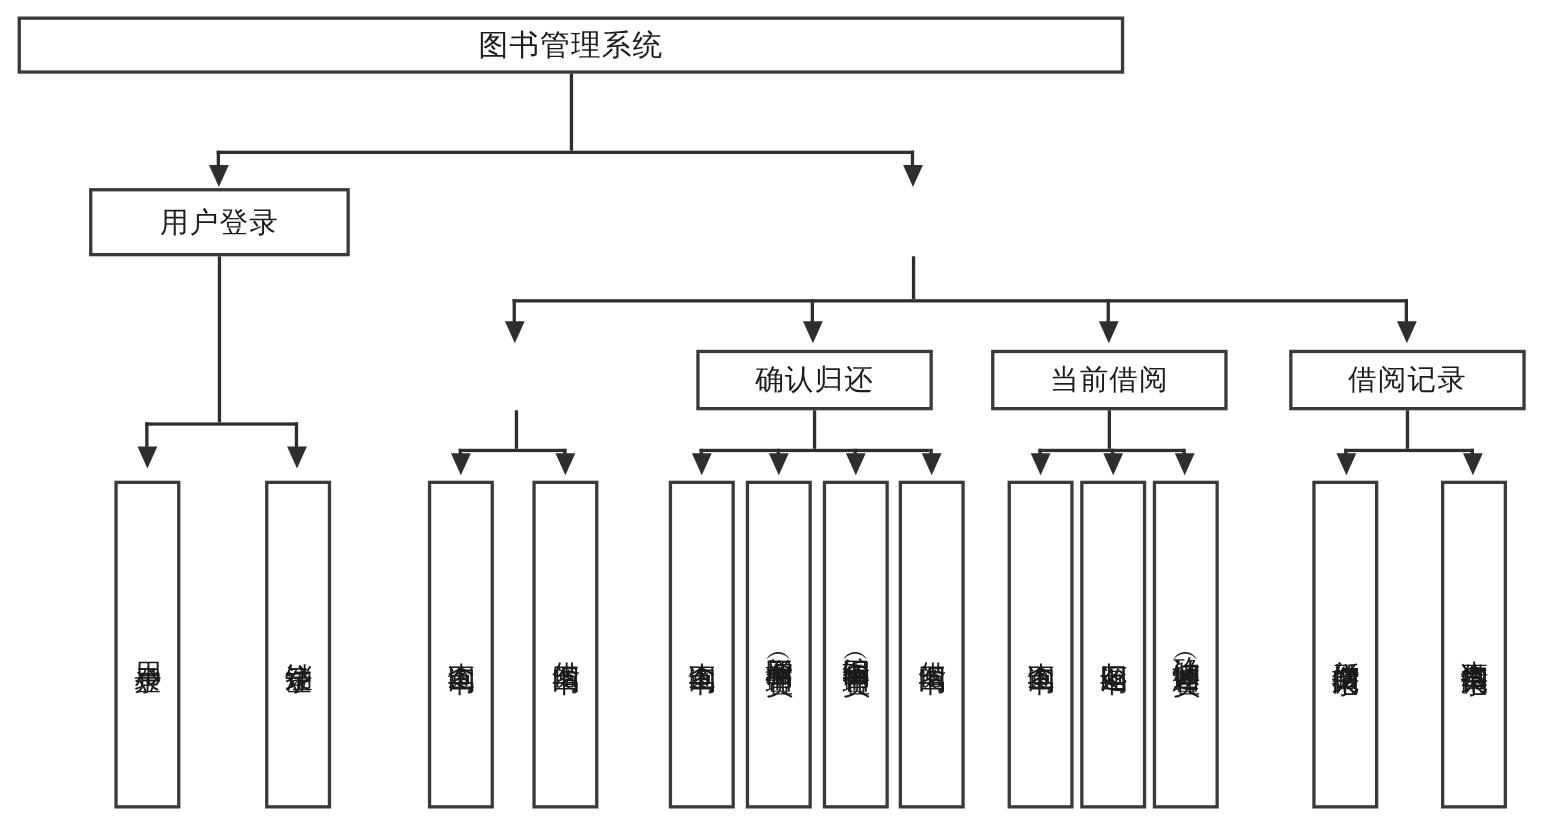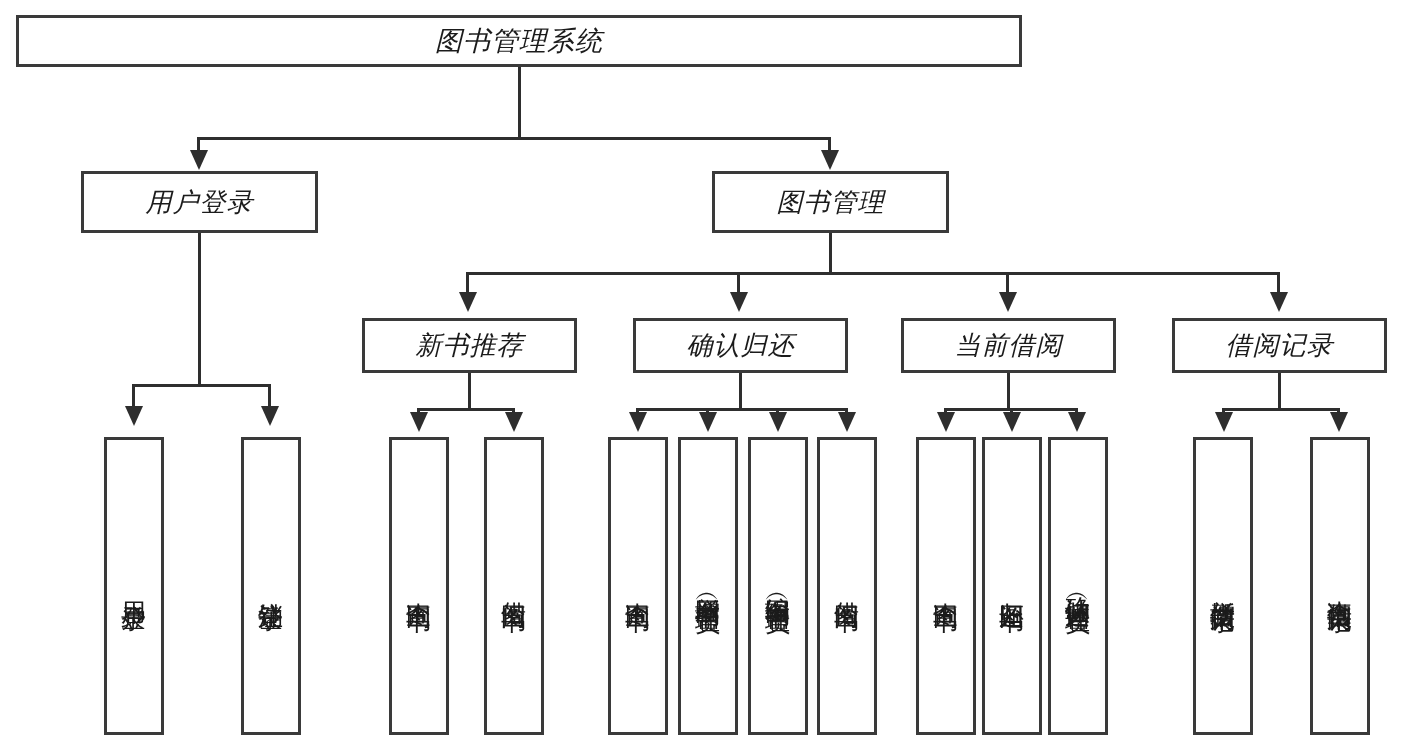--- a/index.html
+++ b/index.html
@@ -21,21 +21,20 @@
     border: 3px solid #3a3a3a;
     background: #ffffff;
     display: flex;
     align-items: center;
     justify-content: center;
     color: #1b1b1b;
   }
   .node.horiz {
     font-size: 26px;
     letter-spacing: 1px;
-    font-style: italic;
   }
   .node.root {
     font-size: 27px;
   }
   .node.vert {
     writing-mode: vertical-rl;
     text-orientation: upright;
     font-size: 25px;
     line-height: 1.12;
     letter-spacing: 2px;
@@ -84,46 +83,40 @@
   <div class="line hline" style="left:197px; top:137px; width:634px; height:3px;"></div>
 
   <div class="line vline" style="left:197px; top:137px; width:3px; height:20px;"></div>
   <div class="arrow" style="left:190px; top:150px;"></div>
   <div class="line vline" style="left:828px; top:137px; width:3px; height:20px;"></div>
   <div class="arrow" style="left:821px; top:150px;"></div>
 
   <div class="node horiz" style="left:81px; top:171px; width:237px; height:62px;">
     <span>用户登录</span>
   </div>
-  <div class="node horiz" style="left:712px; top:171px; width:237px; height:62px;">
-    <span>图书管理</span>
-  </div>
 
   <div class="line vline" style="left:198px; top:233px; width:3px; height:151px;"></div>
   <div class="line hline" style="left:132px; top:384px; width:139px; height:3px;"></div>
   <div class="line vline" style="left:132px; top:384px; width:3px; height:27px;"></div>
   <div class="arrow" style="left:125px; top:406px;"></div>
   <div class="line vline" style="left:268px; top:384px; width:3px; height:27px;"></div>
   <div class="arrow" style="left:261px; top:406px;"></div>
 
   <div class="line vline" style="left:829px; top:233px; width:3px; height:39px;"></div>
   <div class="line hline" style="left:466px; top:272px; width:814px; height:3px;"></div>
 
   <div class="line vline" style="left:466px; top:272px; width:3px; height:25px;"></div>
   <div class="arrow" style="left:459px; top:292px;"></div>
   <div class="line vline" style="left:737px; top:272px; width:3px; height:25px;"></div>
   <div class="arrow" style="left:730px; top:292px;"></div>
   <div class="line vline" style="left:1006px; top:272px; width:3px; height:25px;"></div>
   <div class="arrow" style="left:999px; top:292px;"></div>
   <div class="line vline" style="left:1277px; top:272px; width:3px; height:25px;"></div>
   <div class="arrow" style="left:1270px; top:292px;"></div>
 
-  <div class="node horiz" style="left:362px; top:318px; width:215px; height:55px;">
-    <span>新书推荐</span>
-  </div>
   <div class="node horiz" style="left:633px; top:318px; width:215px; height:55px;">
     <span>确认归还</span>
   </div>
   <div class="node horiz" style="left:1172px; top:318px; width:215px; height:55px;">
     <span>借阅记录</span>
   </div>
   <div class="node horiz" style="left:901px; top:318px; width:215px; height:55px;">
     <span>当前借阅</span>
   </div>
 

